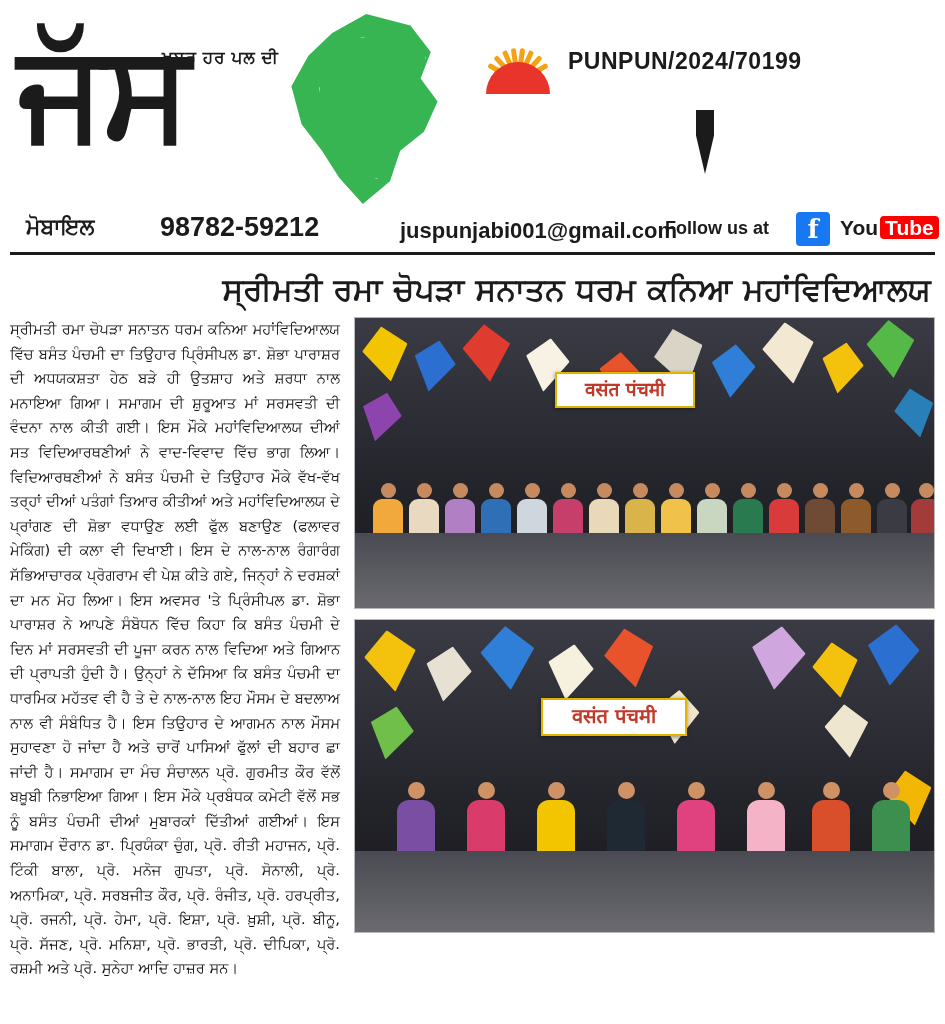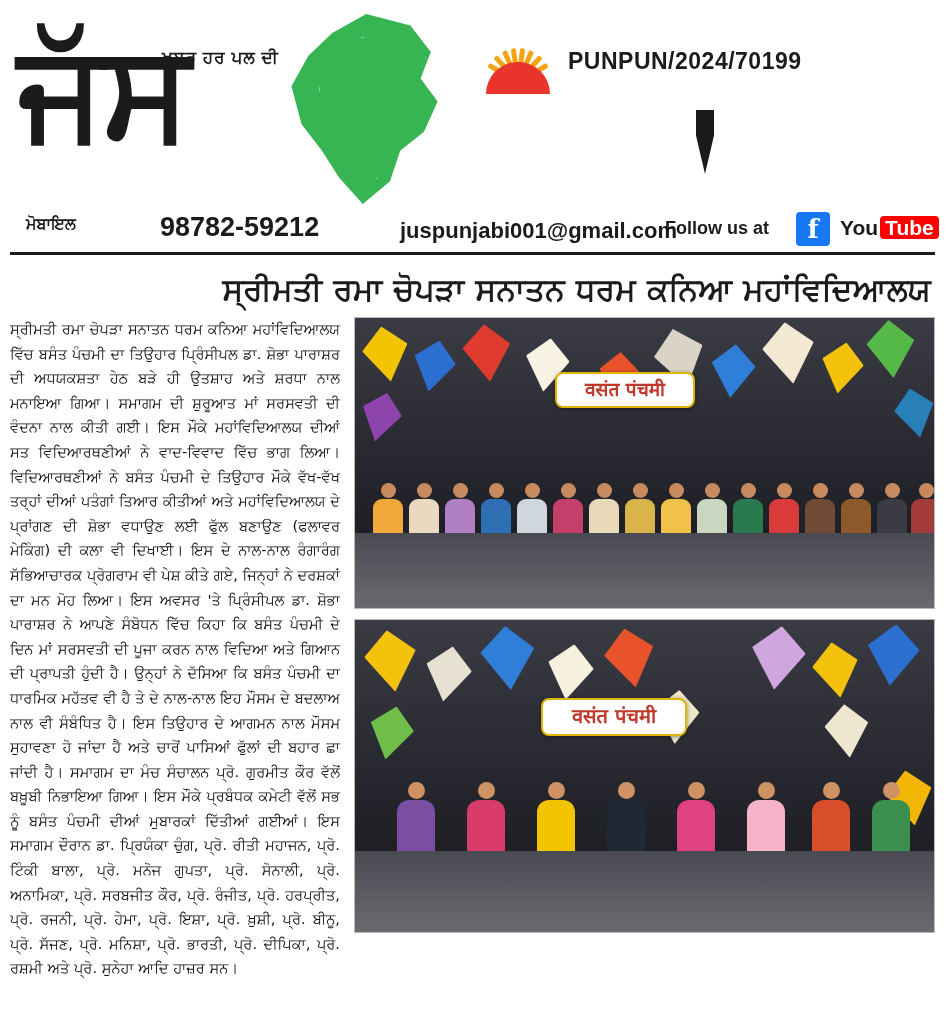--- a/index.html
+++ b/index.html
@@ -130,21 +130,21 @@
   
   .contact-bar {
     position: relative;
     height: 42px;
     border-bottom: 3px solid #1b1b1b;
   }
   .mobile-label {
     position: absolute;
     left: 16px;
     top: 4px;
-    font-size: 16px;
+    font-size: 22px;
     font-weight: bold;
     color: #1b1b1b;
     font-family: "DejaVu Sans", sans-serif;
   }
   .mobile-number {
     position: absolute;
     left: 150px;
     top: 2px;
     font-size: 27px;
     font-weight: bold;
@@ -288,21 +288,21 @@
   .kite i {
     display: block;
     width: 100%;
     height: 100%;
     clip-path: polygon(50% 0%, 100% 38%, 50% 100%, 0% 38%);
   }
   .banner {
     position: absolute;
     background: #ffffff;
     border: 2px solid #e0b400;
-    border-radius: 8px;
+    border-radius: 0;
     color: #c0392b;
     font-family: "DejaVu Sans", sans-serif;
     font-weight: bold;
     text-align: center;
     box-shadow: 0 1px 4px rgba(0,0,0,0.4);
   }
   .person {
     position: absolute;
     bottom: 6%;
     width: 34px;

